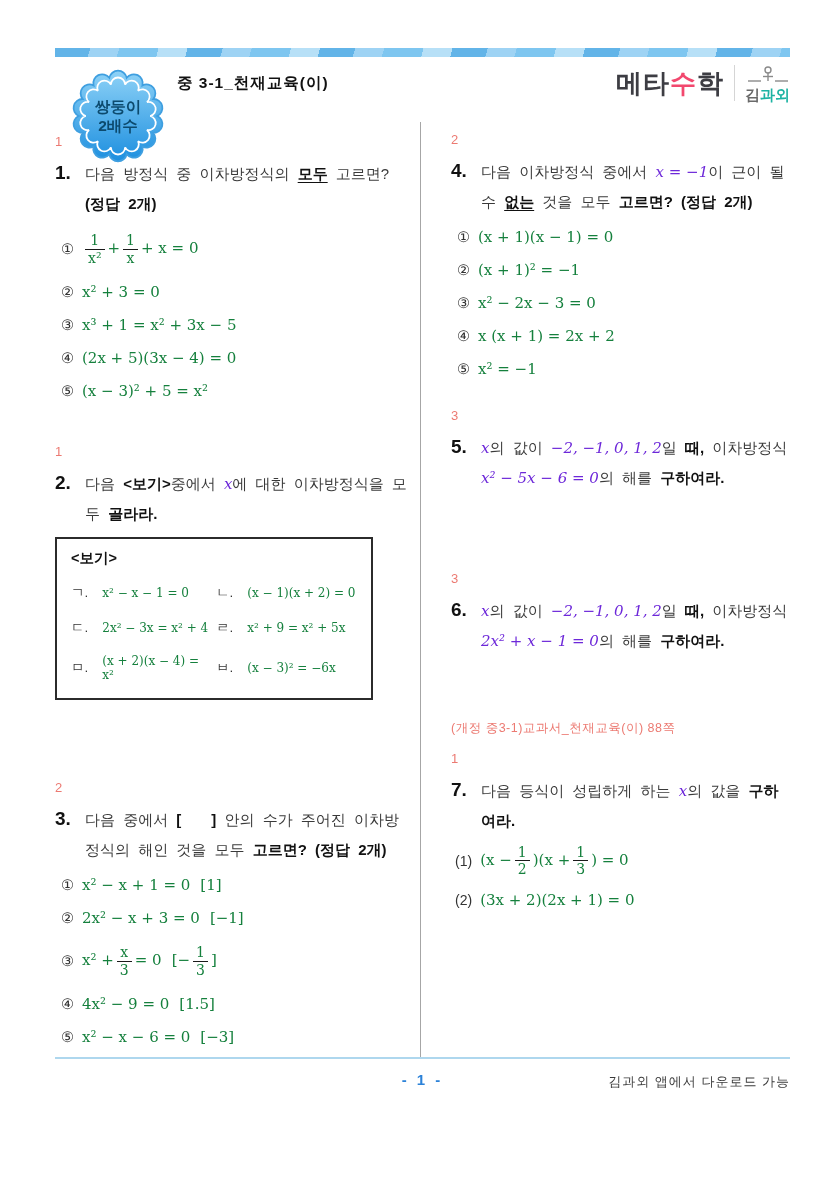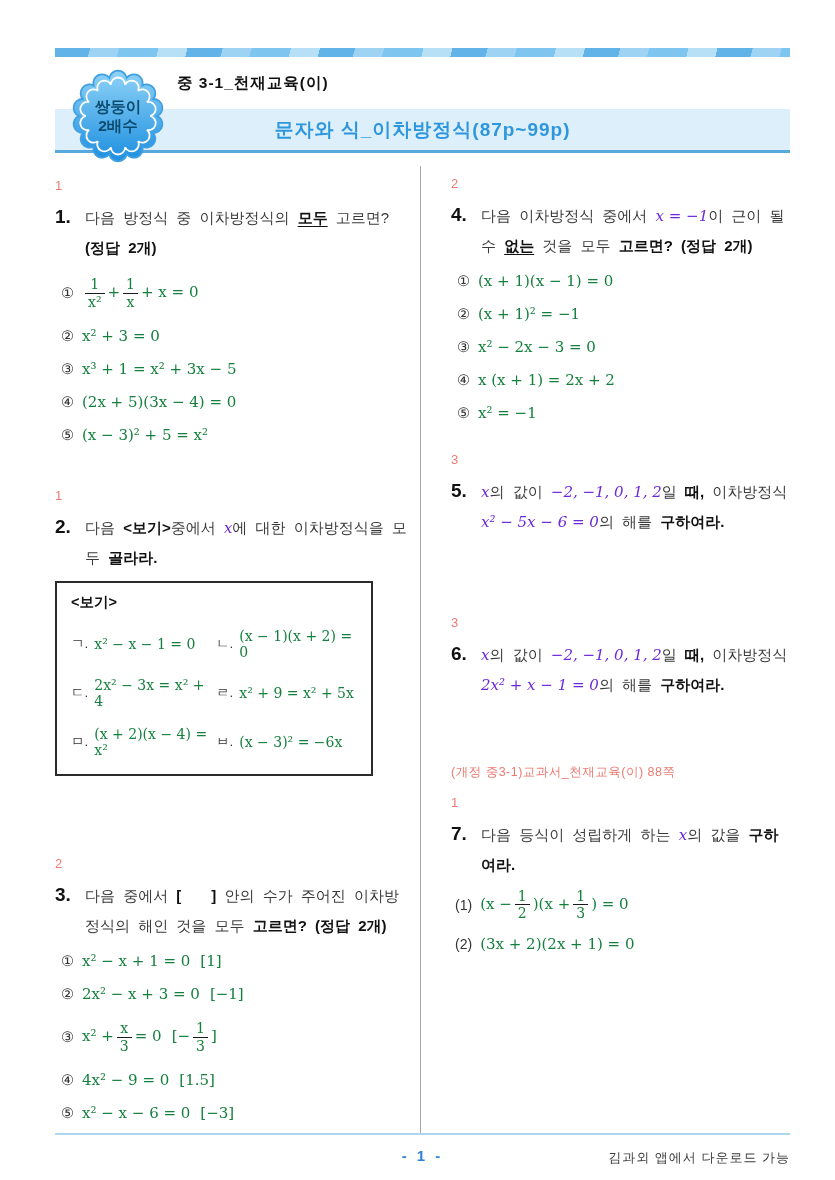--- a/index.html
+++ b/index.html
@@ -76,21 +76,21 @@
   .frac .num { padding:0 3px; }
 
   
   .bogi {
     border:2px solid #2b2b2b; margin-top:8px; padding:10px 14px 16px; width:318px;
   }
   .bogi-title { font-weight:bold; font-size:14.5px; color:#111; }
   .bogi-grid { display:grid; grid-template-columns:1fr 1fr; row-gap:17px; column-gap:4px; margin-top:16px; }
   .bogi-item { display:flex; align-items:center; }
   .bogi-item .mark { margin-right:6px; font-size:13.5px; }
-  .bogi-item .eq { font-size:14px; }
+  .bogi-item .eq { font-size:12px;margin-left:8px; }
 
   .sub-line { display:flex; align-items:center; margin:8px 0 8px 4px; min-height:30px; }
   .sub-label { font-size:14px; color:#333; margin-right:8px; }
 
   
   .mt-t1 { margin-top:12px; }
   .gap-q2 { margin-top:40px; }
   .gap-q3 { margin-top:80px; }
   .gap-r1 { margin-top:10px; }
   .gap-r5 { margin-top:26px; }
@@ -125,25 +125,38 @@
           <path fill="none" stroke="#ffffff" stroke-width="2" d="M91.1,55 A8,8 0 0 1 87.5,70.7 A8,8 0 0 1 77.5,83.2 A8,8 0 0 1 63.0,90.2 A8,8 0 0 1 47.0,90.2 A8,8 0 0 1 32.5,83.2 A8,8 0 0 1 22.5,70.7 A8,8 0 0 1 18.9,55 A8,8 0 0 1 22.5,39.3 A8,8 0 0 1 32.5,26.8 A8,8 0 0 1 47.0,19.8 A8,8 0 0 1 63.0,19.8 A8,8 0 0 1 77.5,26.8 A8,8 0 0 1 87.5,39.3 A8,8 0 0 1 91.1,55 Z"></path>
         </svg>
         <div class="badge-text">
           <span>쌍둥이</span>
           <span>2배수</span>
         </div>
       </div>
 
       <div class="header-row">
         <span class="doc-type">중 3-1_천재교육(이)</span>
+        <div class="logos">
+          <span class="logo-meta"><span>메타</span><span class="pink">수</span><span>학</span></span>
+          <span class="logo-sep"></span>
+          <span class="logo-kim">
+            <svg width="40" height="20" viewBox="0 0 40 20">
+              <g stroke="#8a8a8a" stroke-width="1.4" fill="none">
+                <line x1="0" y1="16" x2="13" y2="16"></line>
+                <circle cx="20" cy="5" r="3"></circle>
+                <line x1="20" y1="8" x2="20" y2="16"></line>
+                <line x1="15" y1="11.5" x2="25" y2="11.5"></line>
+                <line x1="27" y1="16" x2="40" y2="16"></line>
+              </g>
+            </svg>
+            <span class="kim-text"><span class="gray">김</span><span class="teal">과외</span></span>
+          </span>
+        </div>
       </div>
 
-      <div class="title-band">
-        <span class="page-title">문자와 식_이차방정식(87p~99p)</span>
-      </div>
     </div>
 
     <div class="columns">
 
       <div class="col-left">
 
         <div class="tag mt-t1">1</div>
         <div class="q">
           <div class="q-head">
             <span class="q-no">1.</span>

